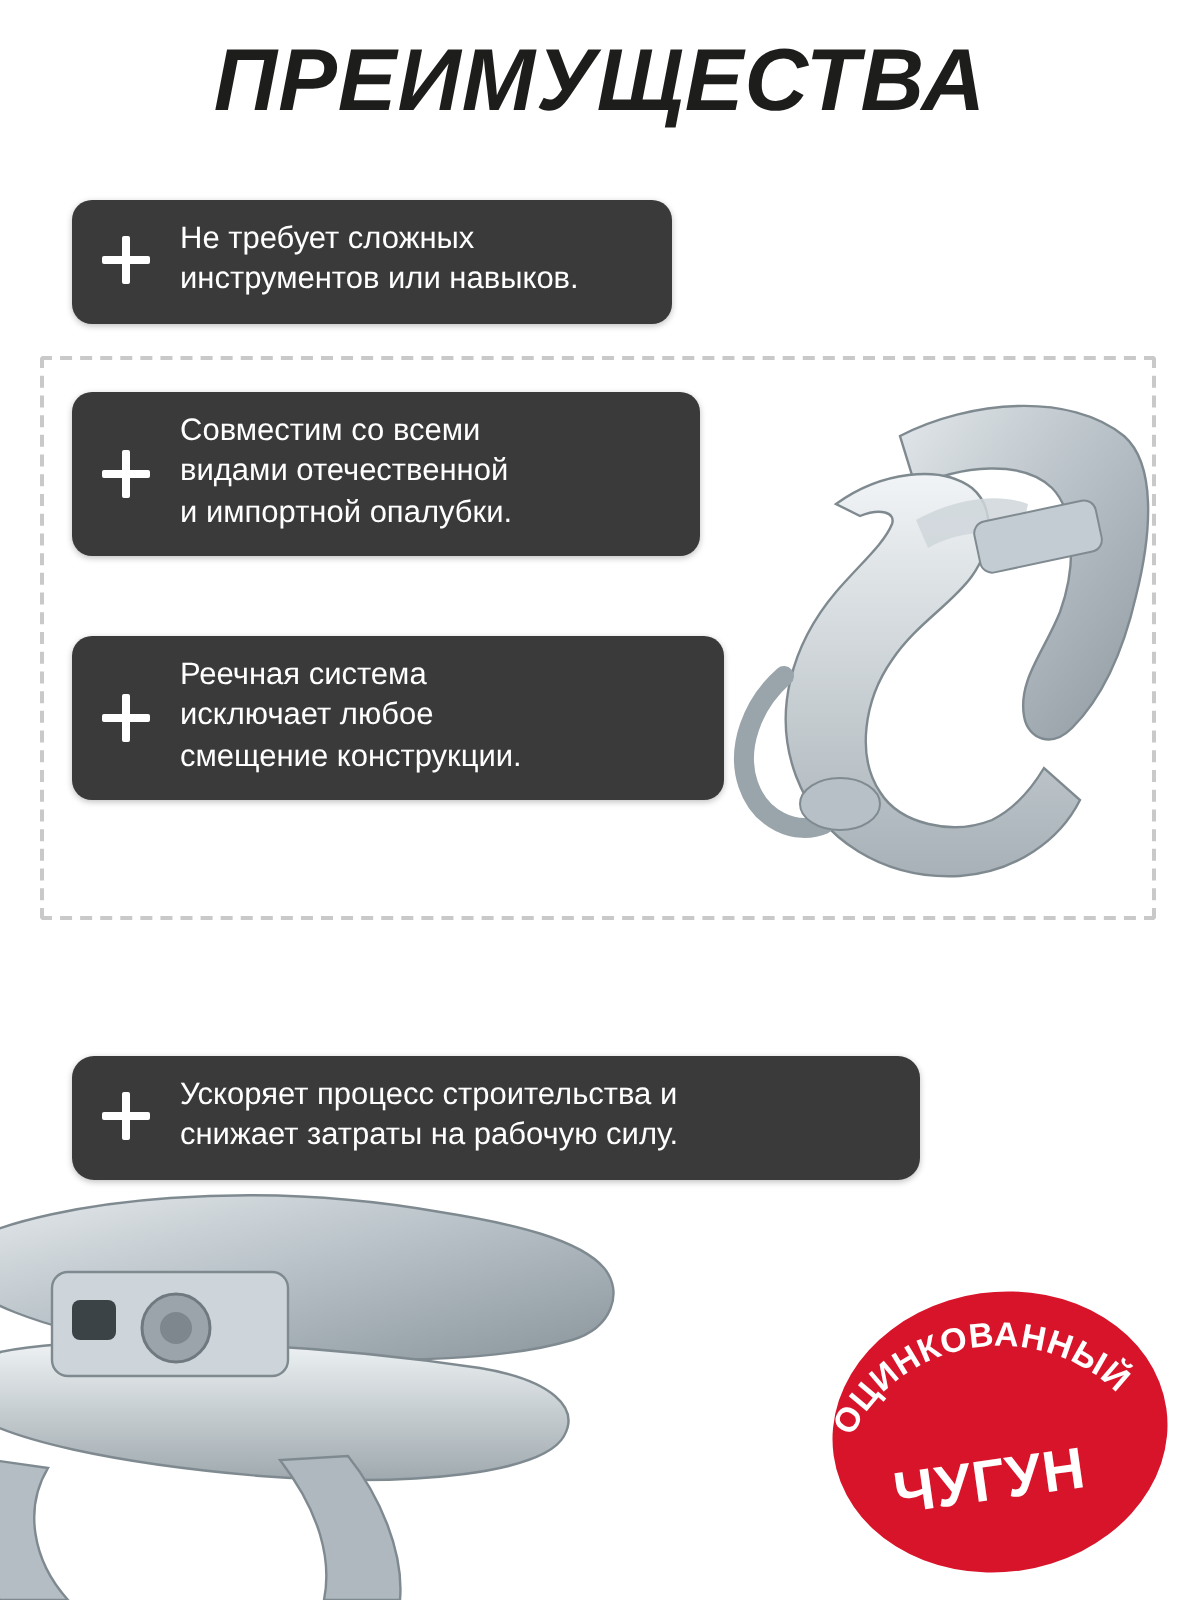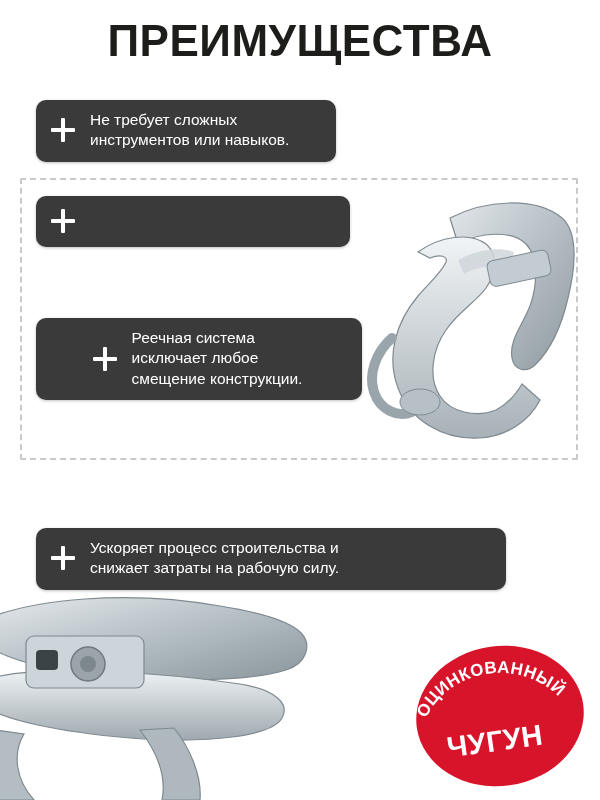--- a/index.html
+++ b/index.html
@@ -23,20 +23,21 @@
     position: absolute;
     top: 18px;
     left: 0;
     width: 600px;
     text-align: center;
     font-size: 44px;
     font-weight: bold;
     letter-spacing: 0.5px;
     color: #1d1d1b;
     line-height: 1.05;
+    font-style: italic;
   }
 
   
   .dashed-frame {
     position: absolute;
     left: 20px;
     top: 178px;
     width: 558px;
     height: 282px;
     border: 2px dashed #c9c9c9;
@@ -78,23 +79,23 @@
   .plus::after  { top: 3px; bottom: 3px; left: 13px; width: 4px; }
   .btext {
     font-size: 15.5px;
     line-height: 1.32;
     font-weight: normal;
     white-space: pre-line;
   }
 
   #bubble1 { left: 36px; top: 100px;  width: 300px; }
   #bubble2 { left: 36px; top: 196px;  width: 314px; }
-  #bubble3 { left: 36px; top: 318px;  width: 326px; justify-content: center; }
+  #bubble3 { left: 36px; top: 318px;  width: 326px; }
   #bubble4 { left: 36px; top: 440px;  width: 450px; }
-  #bubble5 { left: 36px; top: 528px;  width: 470px; }
+  #bubble5 { left: 36px; top: 528px;  width: 424px; border-radius: 11px; }
 
   
   .badge {
     position: absolute;
     right: 16px;
     bottom: 14px;
     width: 178px;
     height: 140px;
   }
   .badge-circle {
@@ -194,20 +195,23 @@
   </div>
 
   <div class="bubble" id="bubble1">
     <span class="plus"></span>
     <span class="btext">Не требует сложных
 инструментов или навыков.</span>
   </div>
 
   <div class="bubble" id="bubble2">
     <span class="plus"></span>
+    <span class="btext">Совместим со всеми
+видами отечественной
+и импортной опалубки.</span>
   </div>
 
   <div class="bubble" id="bubble3">
     <span class="plus"></span>
     <span class="btext">Реечная система
 исключает любое
 смещение конструкции.</span>
   </div>
 
 

